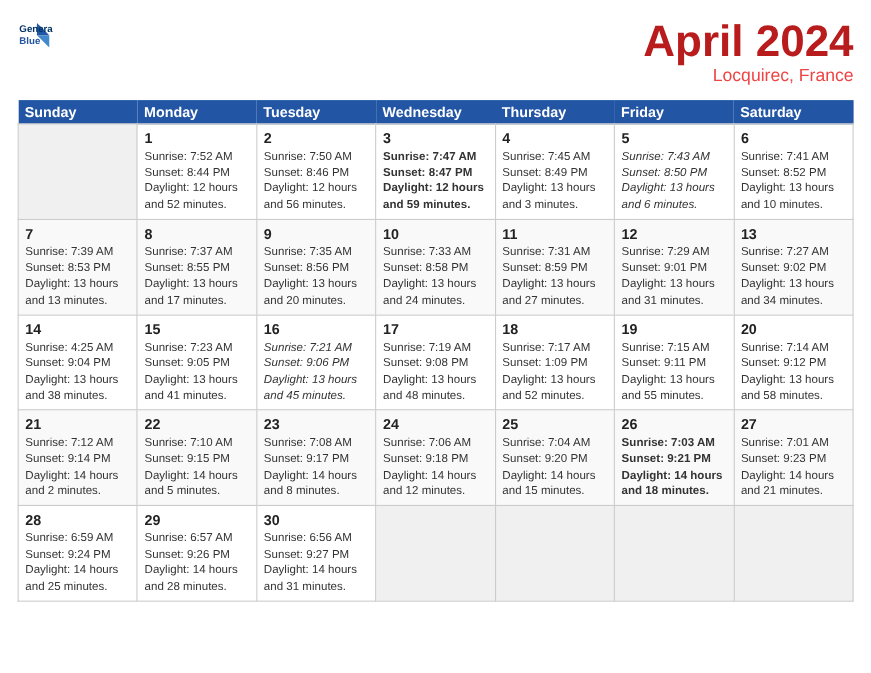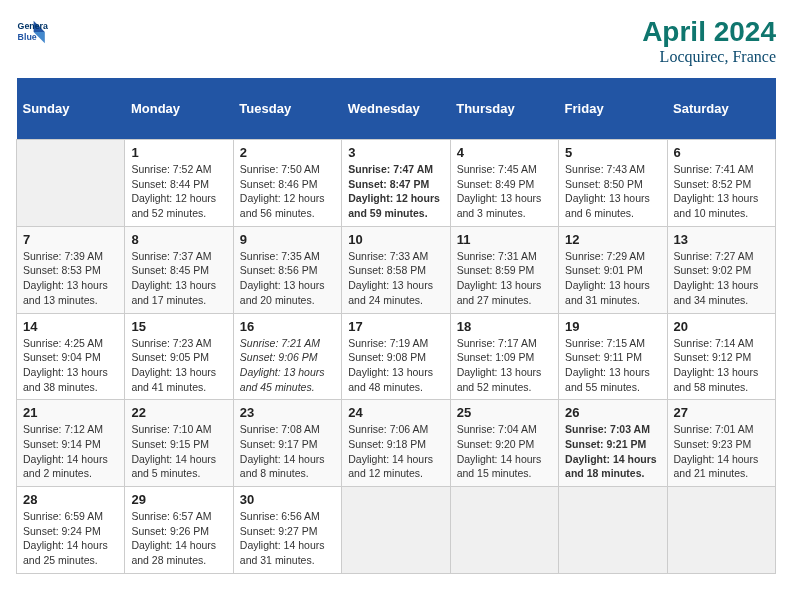--- a/index.html
+++ b/index.html
@@ -22,39 +22,38 @@
       gap: 6px;
     }
     .logo-icon {
       width: 32px;
       height: 32px;
     }
     .title-block {
       text-align: right;
     }
     .title-block h1 {
-      font-size: 28px;
-      color: #0f766e;
+      font-size: 40px;
+      color: #b91c1c;
       font-weight: bold;
     }
     .title-block h2 {
       font-size: 16px;
-      color: #0c4a6e;
+      color: #ef4444;
       font-weight: normal;
-      font-family: Liberation Serif, serif;
     }
     table {
       width: 100%;
       border-collapse: collapse;
       font-size: 11px;
     }
     thead tr th {
       background-color: #2255a4;
       color: #fff;
-      padding: 23px 6px;
+      padding: 3px 6px;
       text-align: left;
       font-size: 13px;
       font-weight: bold;
     }
     tbody tr td {
       border: 1px solid #ccc;
       padding: 5px 6px;
       vertical-align: top;
       width: calc(100% / 7);
       height: 80px;
@@ -135,21 +134,21 @@
         </td>
         <td>
           <span class="day-num">4</span>
           <div class="day-info" style="white-space: pre-line;">Sunrise: 7:45 AM
 Sunset: 8:49 PM
 Daylight: 13 hours
 and 3 minutes.</div>
         </td>
         <td>
           <span class="day-num">5</span>
-          <div class="day-info" style="white-space: pre-line;">Sunrise: 7:43 AM
+          <div class="day-info" style="white-space: pre-line; font-style: italic;">Sunrise: 7:43 AM
 Sunset: 8:50 PM
 Daylight: 13 hours
 and 6 minutes.</div>
         </td>
         <td>
           <span class="day-num">6</span>
           <div class="day-info" style="white-space: pre-line;">Sunrise: 7:41 AM
 Sunset: 8:52 PM
 Daylight: 13 hours
 and 10 minutes.</div>
@@ -159,21 +158,21 @@
         <td>
           <span class="day-num">7</span>
           <div class="day-info" style="white-space: pre-line;">Sunrise: 7:39 AM
 Sunset: 8:53 PM
 Daylight: 13 hours
 and 13 minutes.</div>
         </td>
         <td>
           <span class="day-num">8</span>
           <div class="day-info" style="white-space: pre-line;">Sunrise: 7:37 AM
-Sunset: 8:45 PM
+Sunset: 8:55 PM
 Daylight: 13 hours
 and 17 minutes.</div>
         </td>
         <td>
           <span class="day-num">9</span>
           <div class="day-info" style="white-space: pre-line;">Sunrise: 7:35 AM
 Sunset: 8:56 PM
 Daylight: 13 hours
 and 20 minutes.</div>
         </td>

